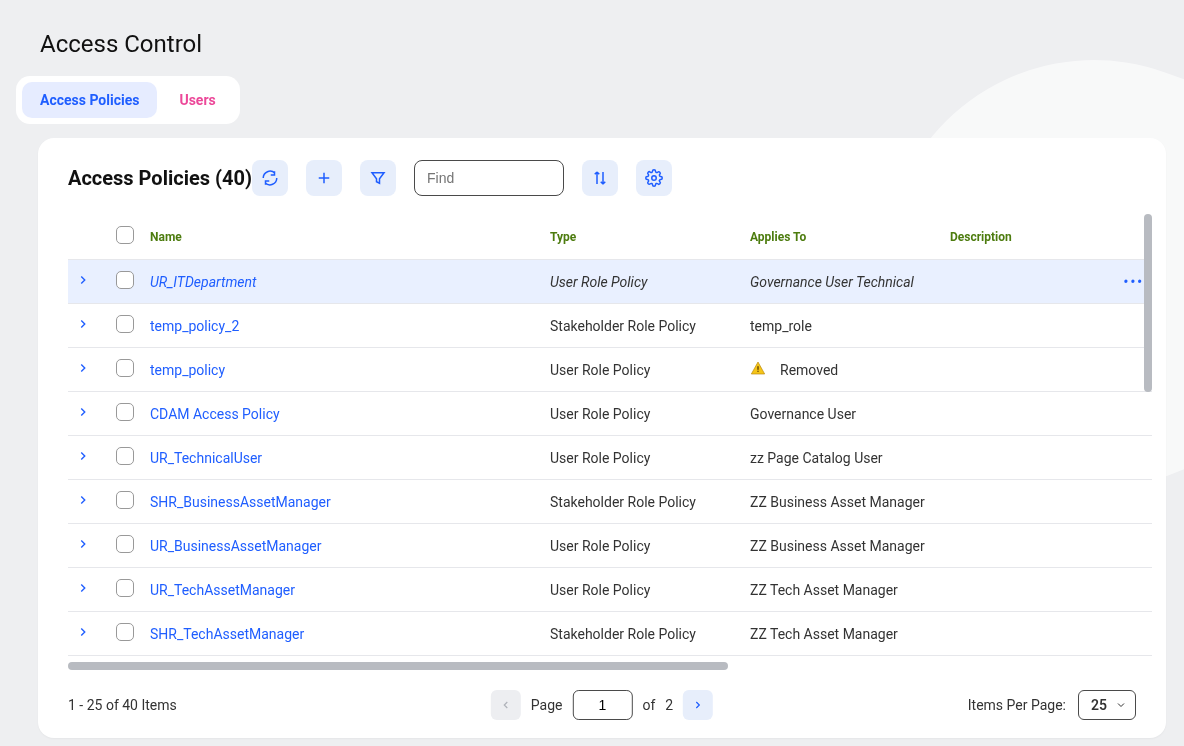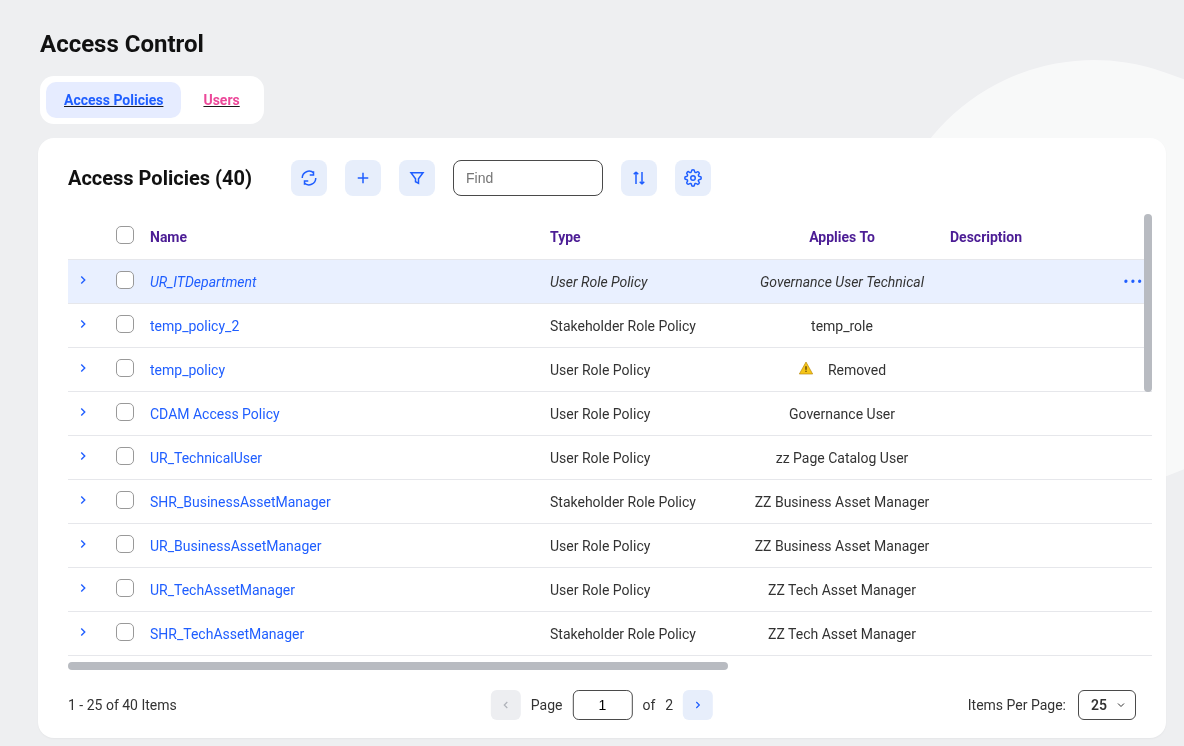--- a/index.html
+++ b/index.html
@@ -34,32 +34,31 @@
     width:420px;
     height:420px;
     background:#fff;
     opacity:0.6;
     border-radius:50% 40% 45% 50%;
     transform:rotate(20deg);
     pointer-events:none;
   }
   .page-title{
     font-size:24px;
-    font-weight:700;
+    font-weight:400;
     margin:30px 15px 18px 40px;
     color:#111;
   }
   .tabs{
     display:inline-flex;
     background:#fff;
     border-radius:14px;
     padding:6px;
-    margin-left:40px;
+    margin-left:16px;
     gap:4px;
-    text-decoration:underline;
   }
   .tab{
     padding:10px 18px;
     border-radius:10px;
     font-weight:700;
     cursor:pointer;
     color:#ec4899;
   }
   .tab.active{
     background:var(--blue-light);
@@ -81,21 +80,20 @@
   }
   .card-title{
     font-size:20px;
     font-weight:700;
     color:#111;
   }
   .toolbar{
     display:flex;
     align-items:center;
     gap:18px;
-    margin-left:39px;
   }
   .icon-btn{
     width:36px;
     height:36px;
     border-radius:8px;
     background:var(--icon-bg);
     display:flex;
     align-items:center;
     justify-content:center;
     cursor:pointer;
@@ -130,38 +128,38 @@
     background:#B8BBC1;
     border-radius:4px;
   }
   table{
     width:100%;
     border-collapse:collapse;
   }
   th{
     text-align:left;
     font-weight:700;
-    font-size:14px;
-    color:#4c1d95;
+    font-size:12px;
+    color:#4d7c0f;
     padding:12px 8px 12px 8px;
     border-bottom:1px solid var(--border);
   }
   td{
     padding:11px 8px;
     border-bottom:1px solid var(--border);
     color:var(--text-dim);
     font-size:14px;
     vertical-align:middle;
   }
   tr.selected td{background:var(--row-sel);font-style:italic;}
   .col-exp{width:40px;}
   .col-chk{width:34px;}
   .col-name{width:400px;}
   .col-type{width:200px;}
-  .col-app{width:200px;text-align:center;}
+  .col-app{width:200px;}
   .col-desc{}
   .col-act{width:40px;text-align:right;}
   .chevron{
     color:var(--blue);
     cursor:pointer;
     display:inline-flex;
   }
   .chevron svg{width:14px;height:14px;stroke:currentColor;fill:none;stroke-width:2.4;}
   .chk{
     width:18px;height:18px;border:1.5px solid #999;border-radius:5px;display:inline-block;cursor:pointer;background:#fff;

